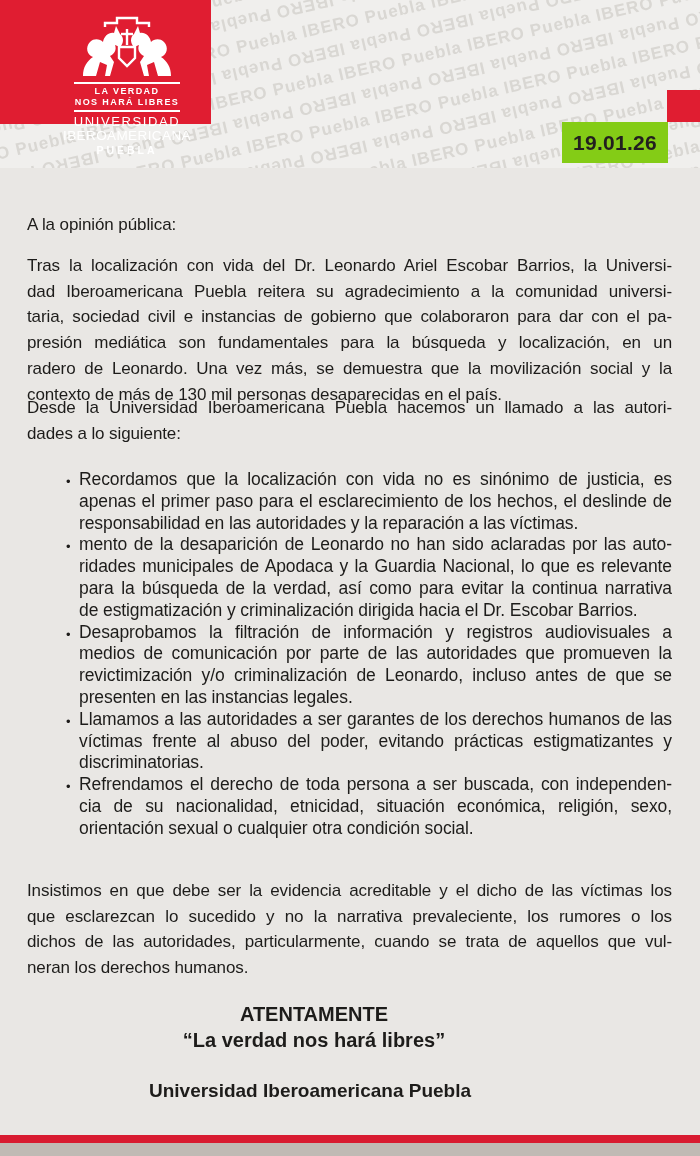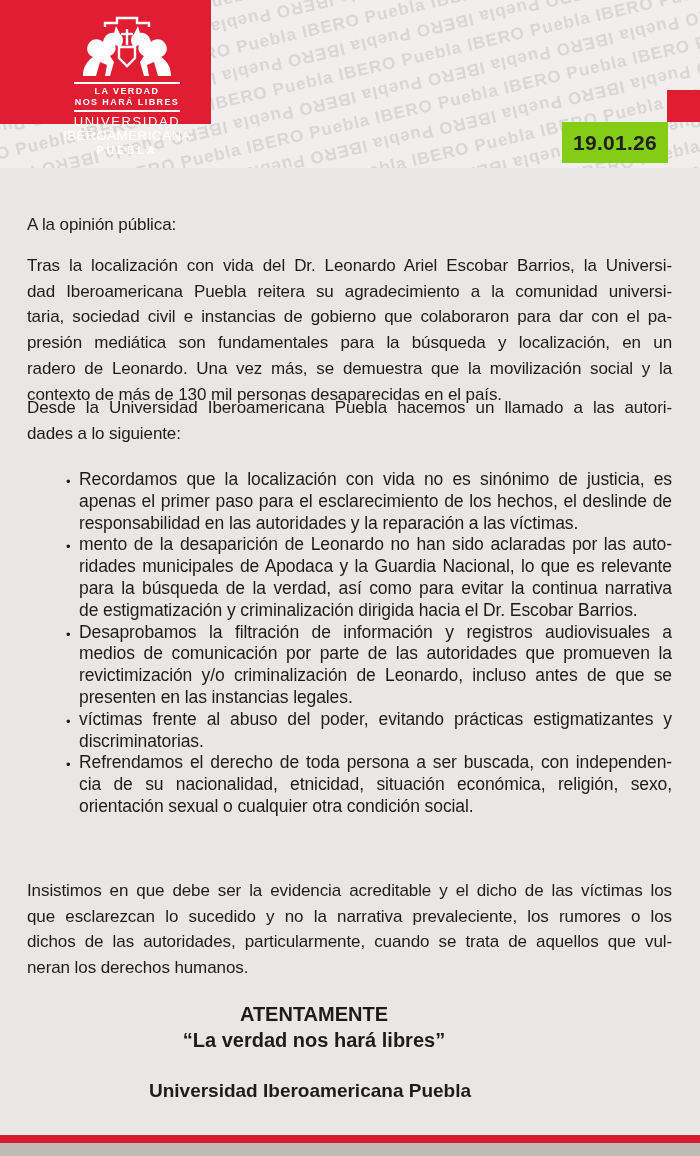--- a/index.html
+++ b/index.html
@@ -144,20 +144,21 @@
       </div>
       <div class="bullet">
         <span class="marker">•</span>
         <div class="line just">Desaprobamos la filtración de información y registros audiovisuales a</div>
         <div class="line just">medios de comunicación por parte de las autoridades que promueven la</div>
         <div class="line just">revictimización y/o criminalización de Leonardo, incluso antes de que se</div>
         <div class="line">presenten en las instancias legales.</div>
       </div>
       <div class="bullet">
         <span class="marker">•</span>
+        <div class="line just">Llamamos a las autoridades a ser garantes de los derechos humanos de las</div>
         <div class="line just">víctimas frente al abuso del poder, evitando prácticas estigmatizantes y</div>
         <div class="line">discriminatorias.</div>
       </div>
       <div class="bullet">
         <span class="marker">•</span>
         <div class="line just">Refrendamos el derecho de toda persona a ser buscada, con independen-</div>
         <div class="line just">cia de su nacionalidad, etnicidad, situación económica, religión, sexo,</div>
         <div class="line">orientación sexual o cualquier otra condición social.</div>
       </div>
     </div>

